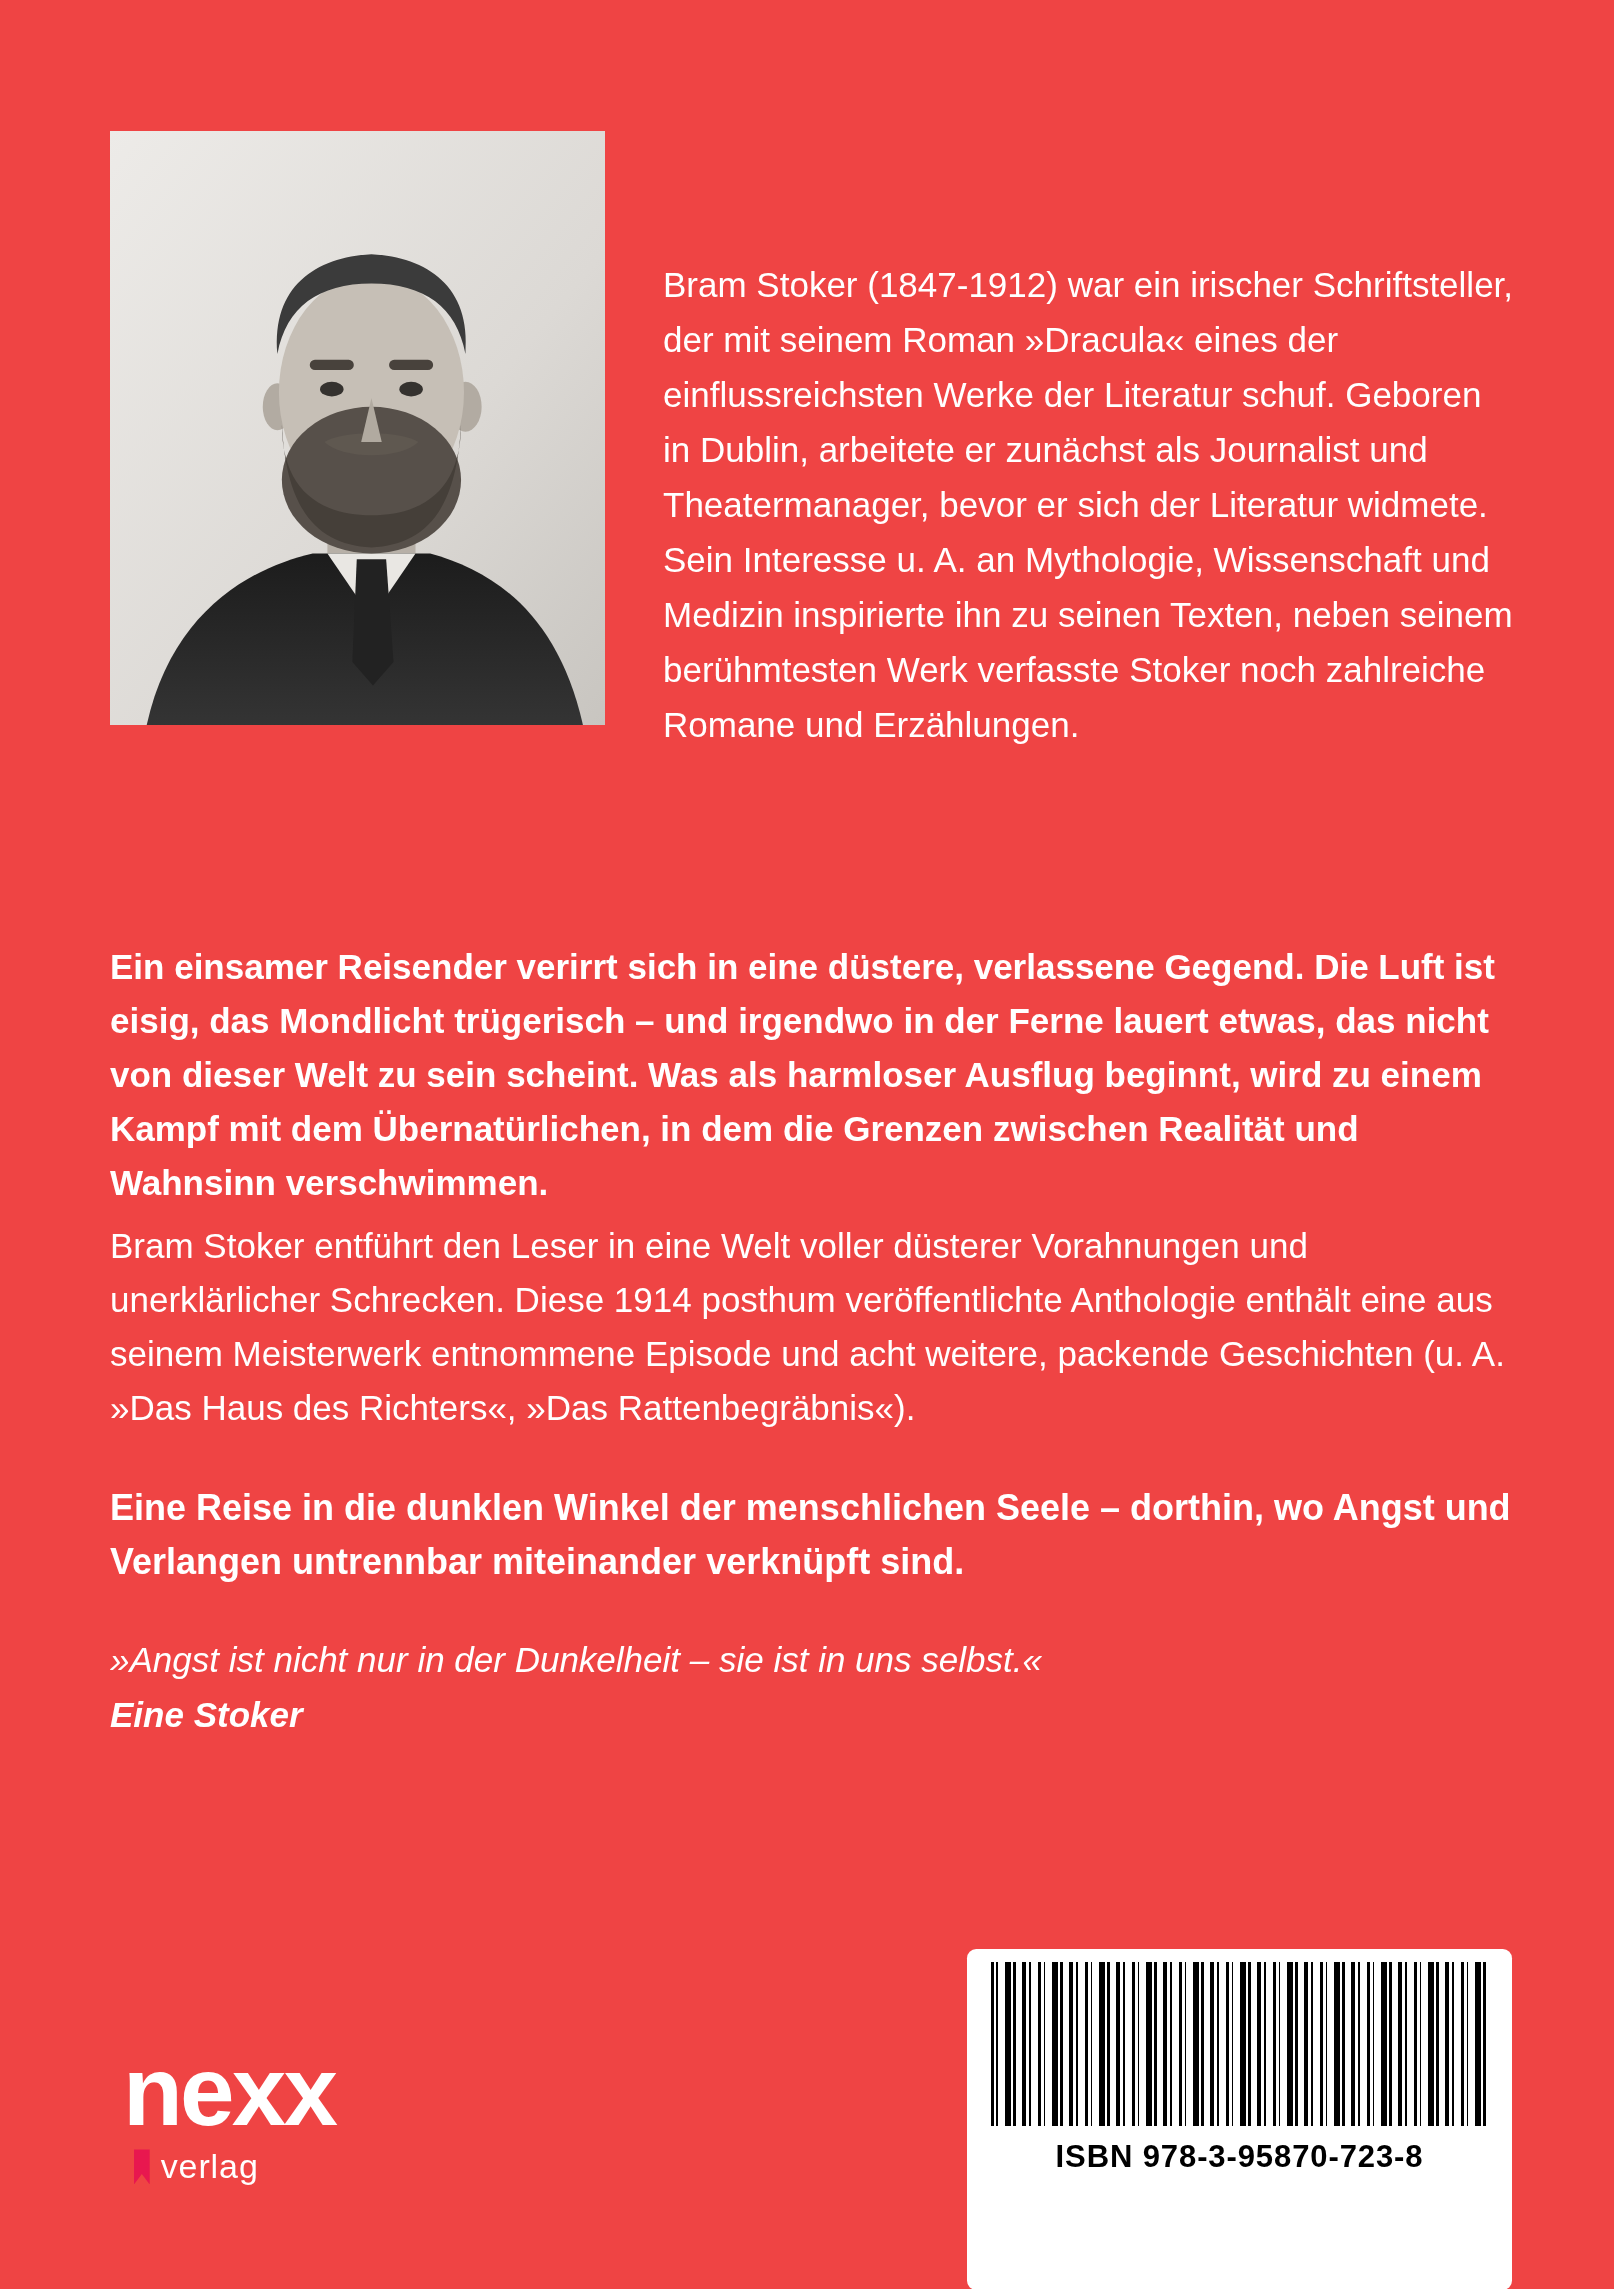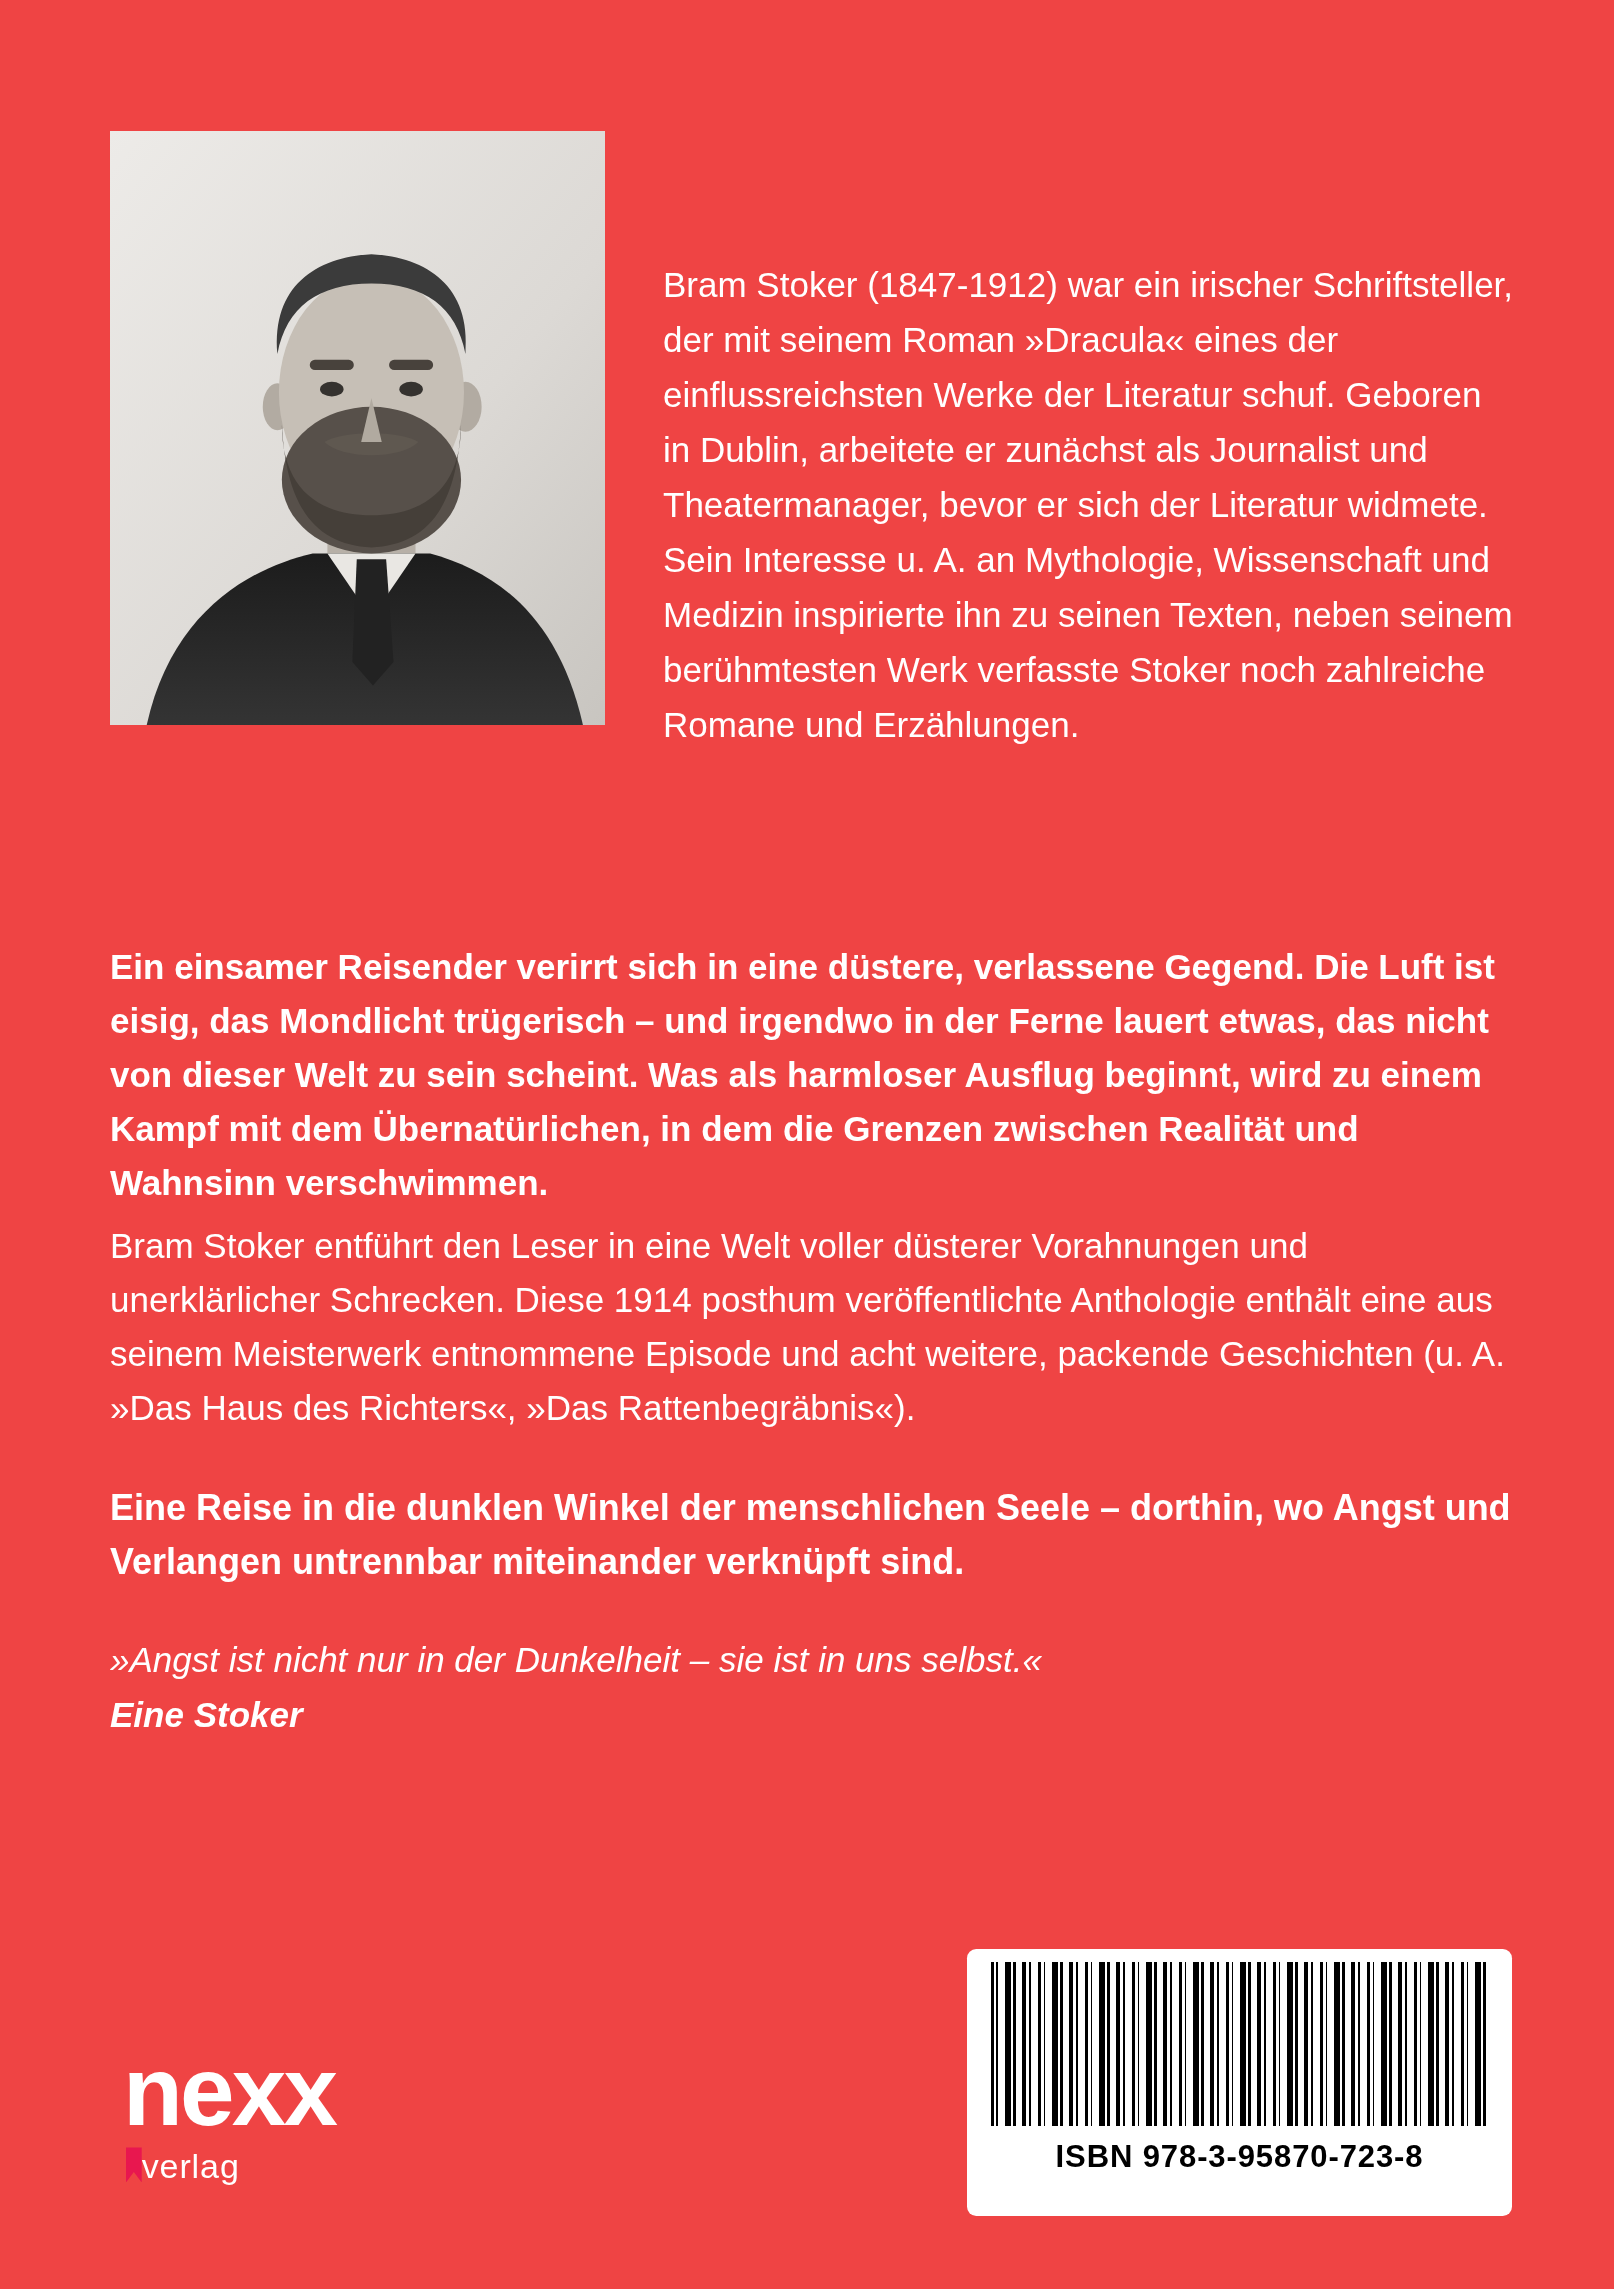--- a/index.html
+++ b/index.html
@@ -86,21 +86,21 @@
     font-size: 48px;
     font-weight: 700;
     margin-left: 13px;
     letter-spacing: 0px;
   }
 
   
   .barcode {
     position: absolute;
     left: 967px; top: 1949px;
-    width: 545px; height: 267px;
+    width: 545px; height: 341px;
     background: #ffffff;
     border-radius: 9.2px;
     box-sizing: border-box;
     padding: 13px 24px 9.2px 24px;
     display: flex;
     flex-direction: column;
     align-items: stretch;
   }
   .barcode-bars {
     height: 164px;
@@ -130,23 +130,24 @@
   }
   .nexx-wordmark {
     font-size: 98px;
     font-weight: 700;
     letter-spacing: -2.8px;
     line-height: 1;
     color: #ffffff;
   }
   .verlag-row {
     display: flex;
-    align-items: flex-start;
+    align-items: center;
+    gap: 11px;
     margin-top: 7.4px;
-    margin-left: 3px;
+    margin-left: 11px;
   }
   .ribbon {
     width: 15.7px; height: 35px;
     background: #e8174f;
     clip-path: polygon(0 0, 100% 0, 100% 100%, 50% 70%, 0 100%);
   }
   .verlag-label {
     font-size: 34px;
     font-weight: 400;
     color: #ffffff;

